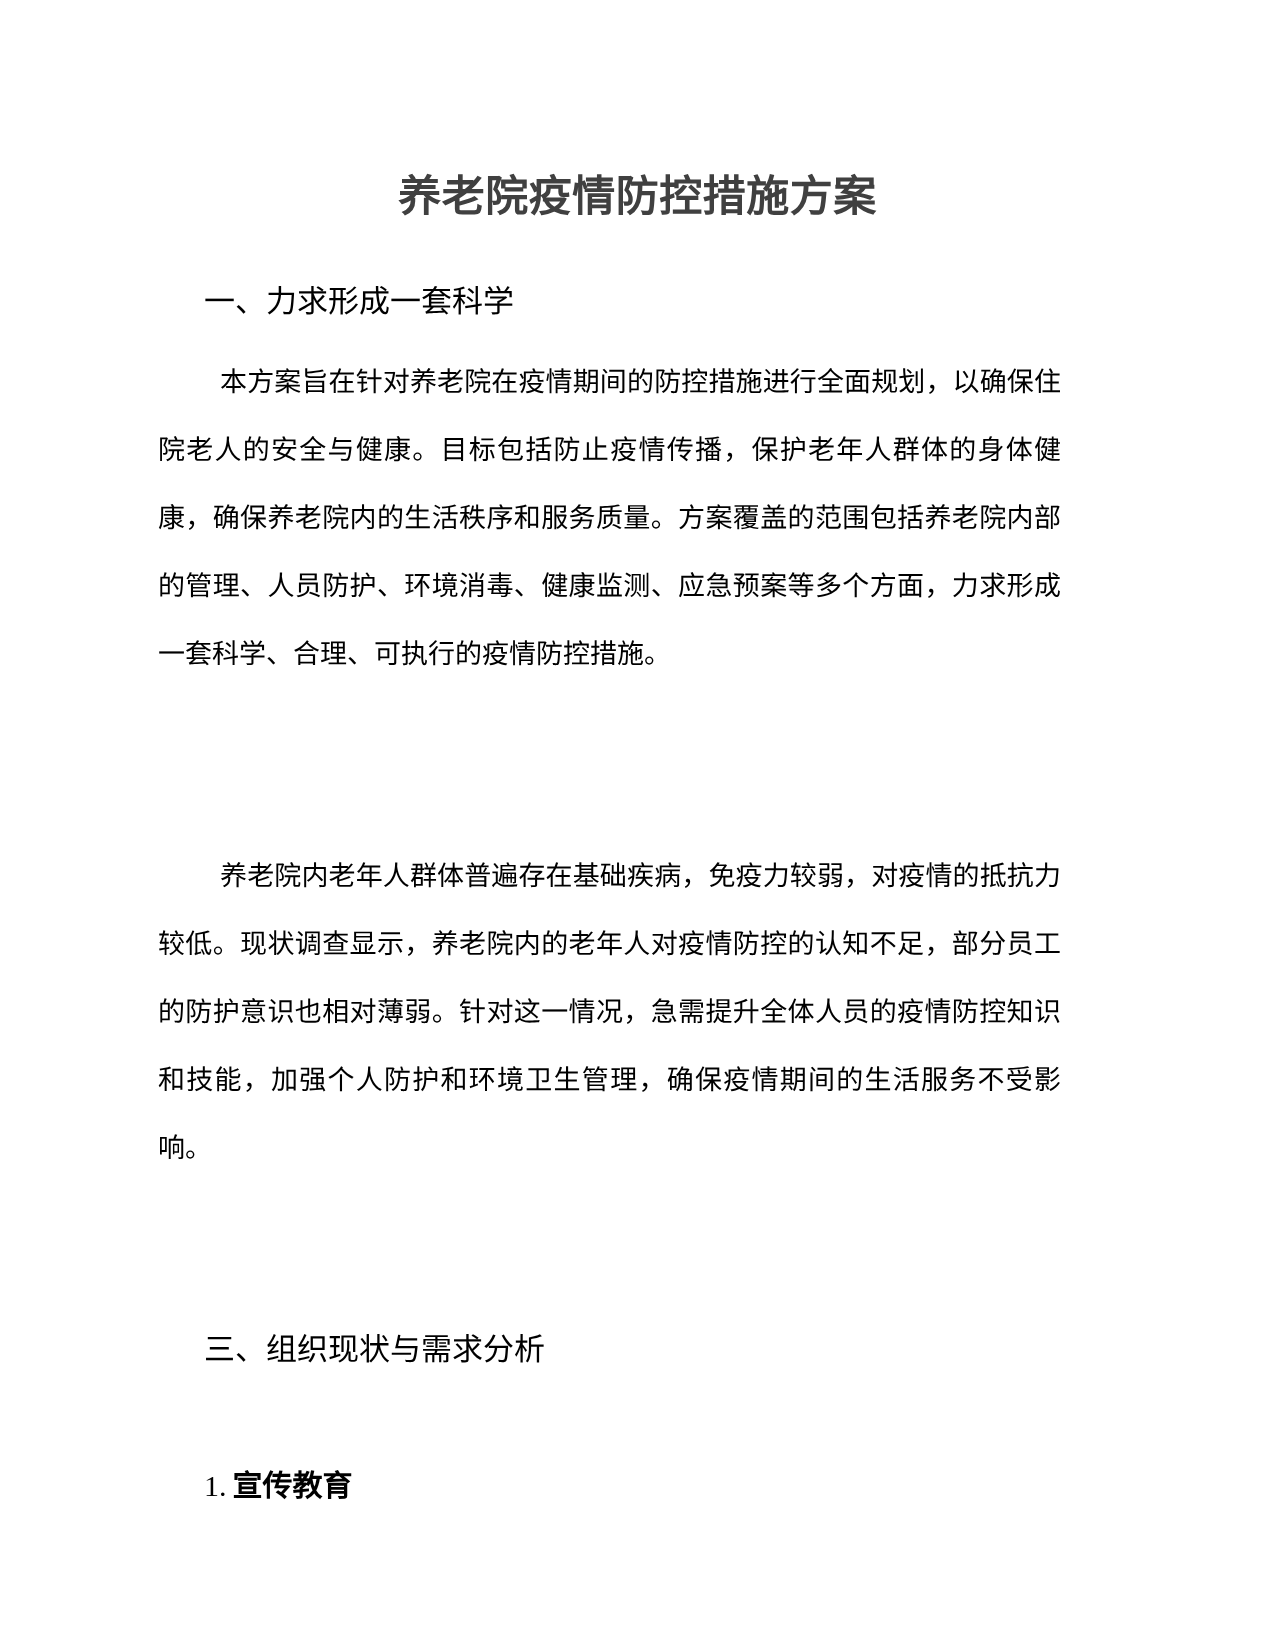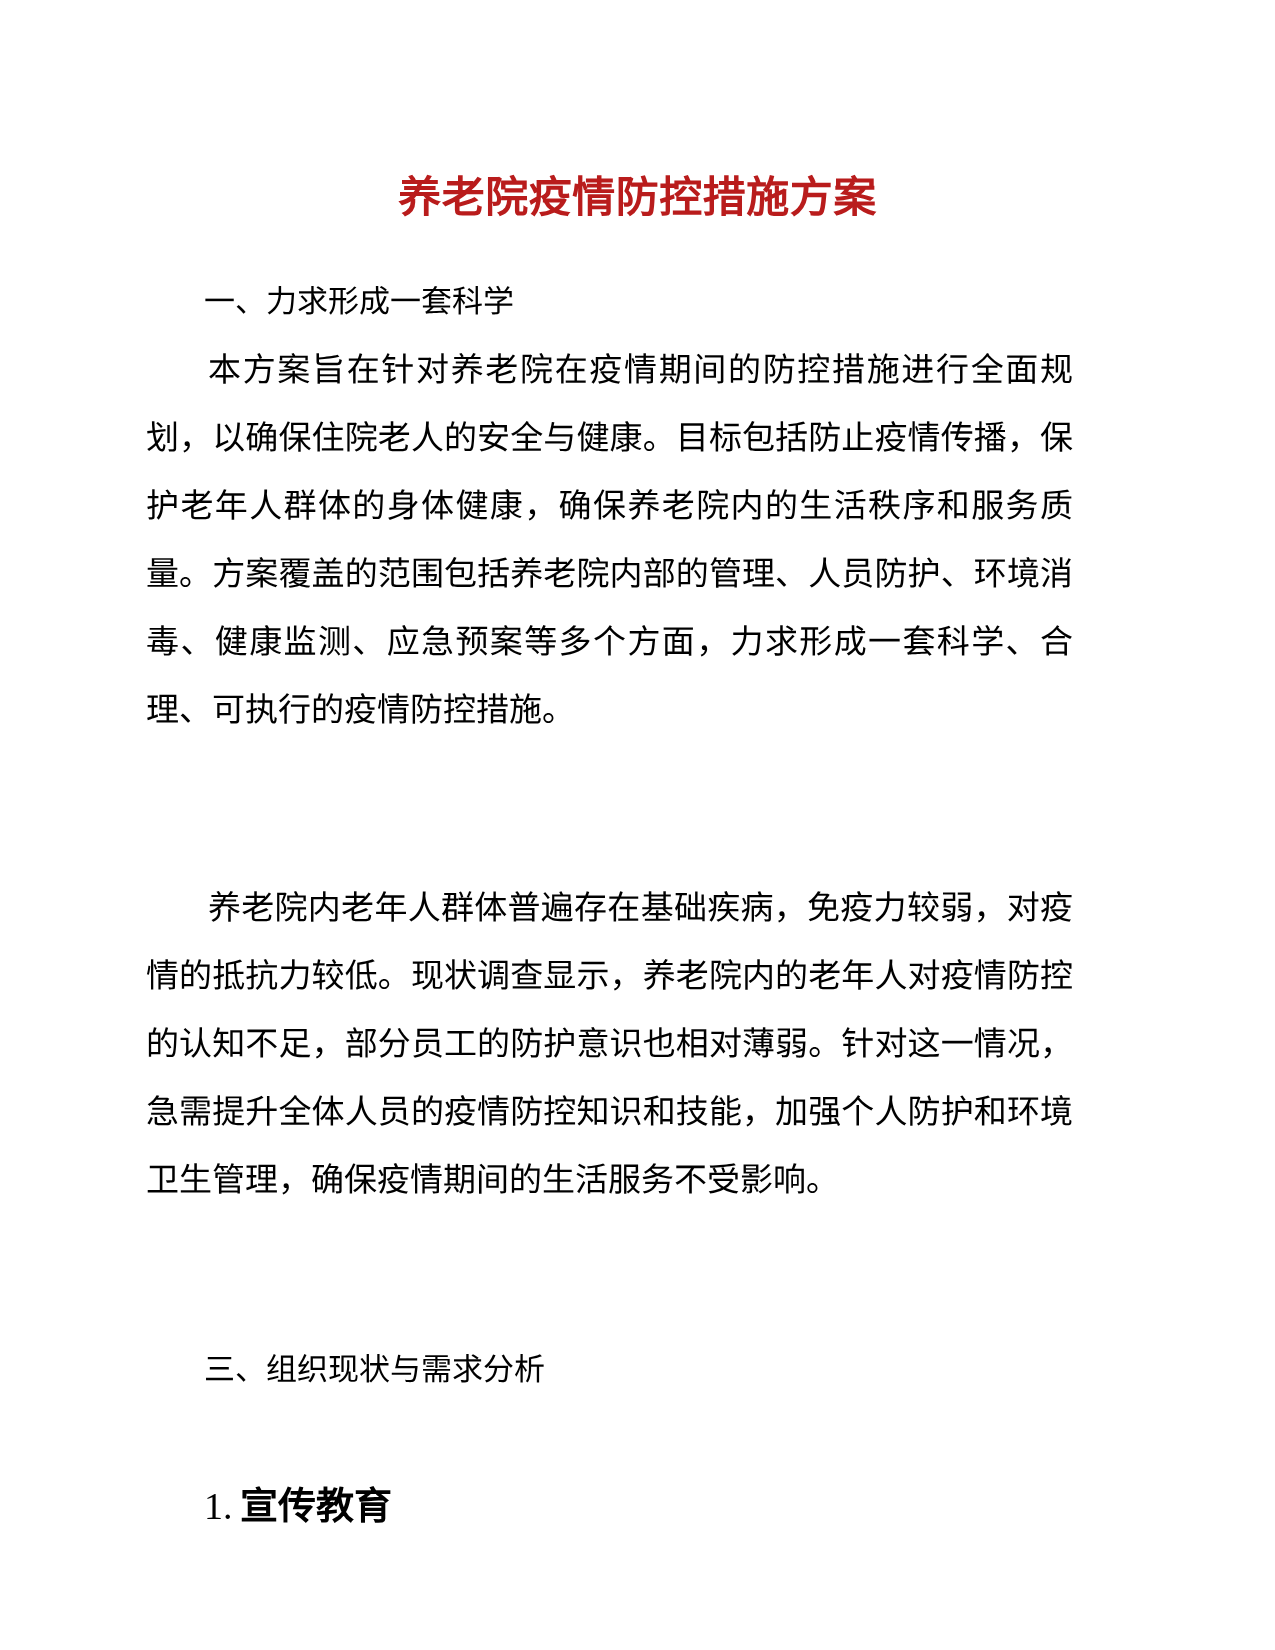--- a/index.html
+++ b/index.html
@@ -19,25 +19,25 @@
     box-sizing: border-box;
   }
 
   
   .doc-title {
     position: absolute;
     left: 0;
     top: 140px;
     width: 1275px;
     text-align: center;
-    font-family: Liberation Sans, sans-serif;
+    font-family: Liberation Serif, serif;
     font-weight: bold;
     font-size: 43px;
     line-height: 56px;
-    color: #b91c1c;
+    color: #404040;
     letter-spacing: 0.5px;
   }
 
   
   .content {
     position: absolute;
     left: 142px;
     top: 272px;
     width: 935px;
   }
@@ -47,33 +47,33 @@
     font-size: 31px;
     line-height: 60px;
     color: #000000;
     text-indent: 62px;
     margin: 0;
     white-space: nowrap;
   }
 
   .body-paragraph {
     font-family: "Liberation Serif", "DejaVu Serif", serif;
-    font-size: 33px;
+    font-size: 27px;
     line-height: 68px;
     color: #000000;
     text-align: justify;
     text-justify: inter-ideograph;
     text-indent: 62px;
-    margin: 4px;
+    margin: 16px;
   }
 
   .sub-heading {
     font-family: "Liberation Serif", "DejaVu Serif", serif;
     font-weight: bold;
-    font-size: 38px;
+    font-size: 30px;
     line-height: 60px;
     color: #000000;
     text-indent: 62px;
     margin: 0;
     white-space: nowrap;
   }
 
   .sub-heading .sub-num {
     font-weight: normal;
   }

